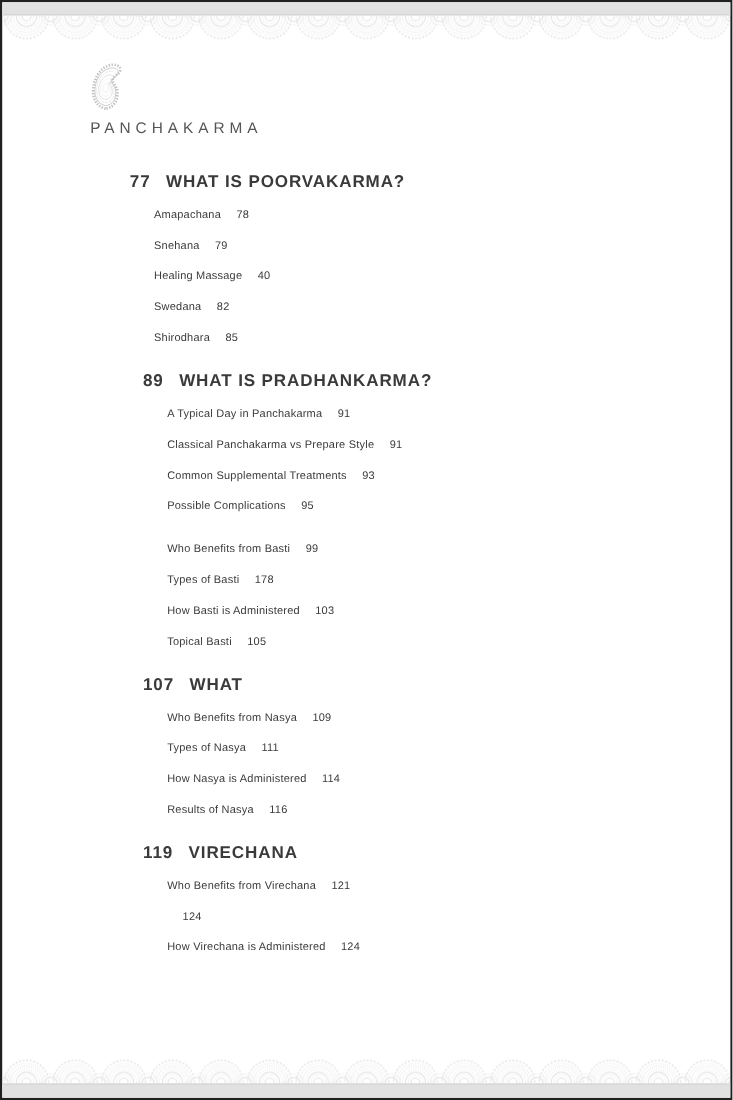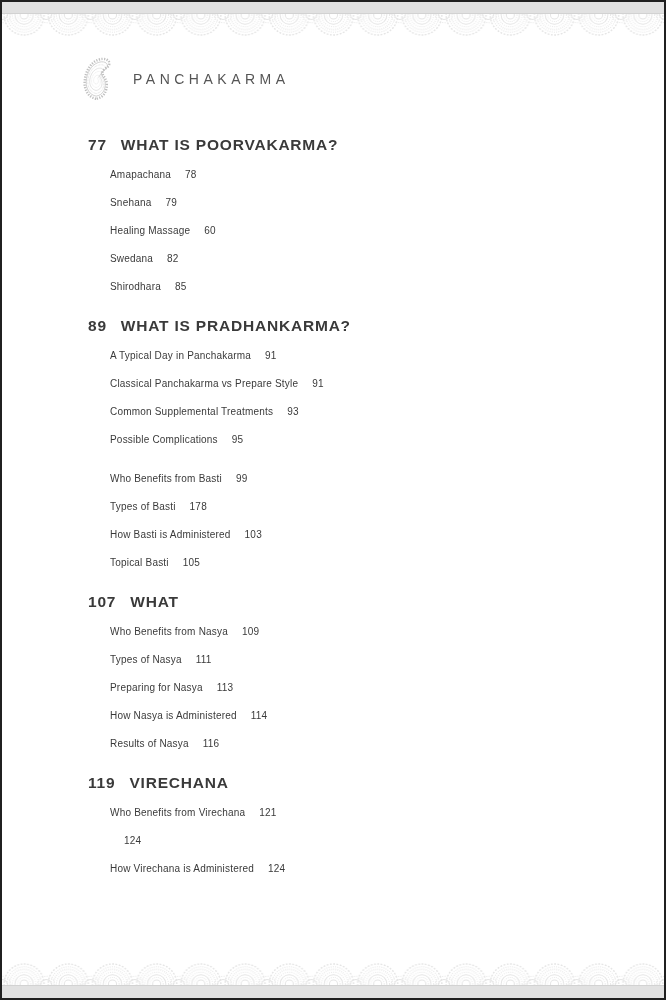--- a/index.html
+++ b/index.html
@@ -30,36 +30,36 @@
     position:absolute;left:0;right:0;height:12px;
     background:var(--edge_bar);
   }
   .edge-bar.top{top:0;border-bottom:1px solid var(--edge_line);}
   .edge-bar.bottom{bottom:0;height:13px;border-top:1px solid var(--edge_line);}
   .lace{position:absolute;left:0;width:662px;height:40px;display:block;}
   .lace.lace-top{top:12px;}
   .lace.lace-bottom{bottom:13px;transform:scaleY(-1);}
   .brand{
     margin:53px 0 0 80px;
-    display:flex;align-items:center;gap:19px;
+    display:flex;gap:5px;flex-direction:column;
   }
   .paisley{display:block;flex:0 0 auto;}
   .brand-title{
     font-size:14px;
     letter-spacing:4.5px;
     color:var(--brand_text);
     font-weight:400;
   }
   .toc{
     margin-top:27px;
-    padding-left:86px;
+    padding-left:116px;
     color:var(--text);
     text-align:center;
   }
-  .toc-section + .toc-section{margin-top:11px;}
+  .toc-section + .toc-section{margin-top:11px;margin-left:12px;}
   .toc-heading{
     display:flex;align-items:center;
     height:30px;
     font-size:15.5px;
     font-weight:700;
     letter-spacing:0.8px;
     color:var(--text);
   }
   .ch-title{margin-left:14px;}
   .toc-items{list-style:none;}
@@ -127,21 +127,21 @@
     <span class="item-page">78</span>
   </li>
 
   <li class="toc-item">
     <span class="item-label">Snehana</span>
     <span class="item-page">79</span>
   </li>
 
   <li class="toc-item">
     <span class="item-label">Healing Massage</span>
-    <span class="item-page">60</span>
+    <span class="item-page">40</span>
   </li>
 
   <li class="toc-item">
     <span class="item-label">Swedana</span>
     <span class="item-page">82</span>
   </li>
 
   <li class="toc-item">
     <span class="item-label">Shirodhara</span>
     <span class="item-page">85</span>
@@ -210,24 +210,20 @@
   <li class="toc-item">
     <span class="item-label">Who Benefits from Nasya</span>
     <span class="item-page">109</span>
   </li>
 
   <li class="toc-item">
     <span class="item-label">Types of Nasya</span>
     <span class="item-page">111</span>
   </li>
 
-  <li class="toc-item">
-    <span class="item-label">Preparing for Nasya</span>
-    <span class="item-page">113</span>
-  </li>
 
   <li class="toc-item">
     <span class="item-label">How Nasya is Administered</span>
     <span class="item-page">114</span>
   </li>
 
   <li class="toc-item">
     <span class="item-label">Results of Nasya</span>
     <span class="item-page">116</span>
   </li>

